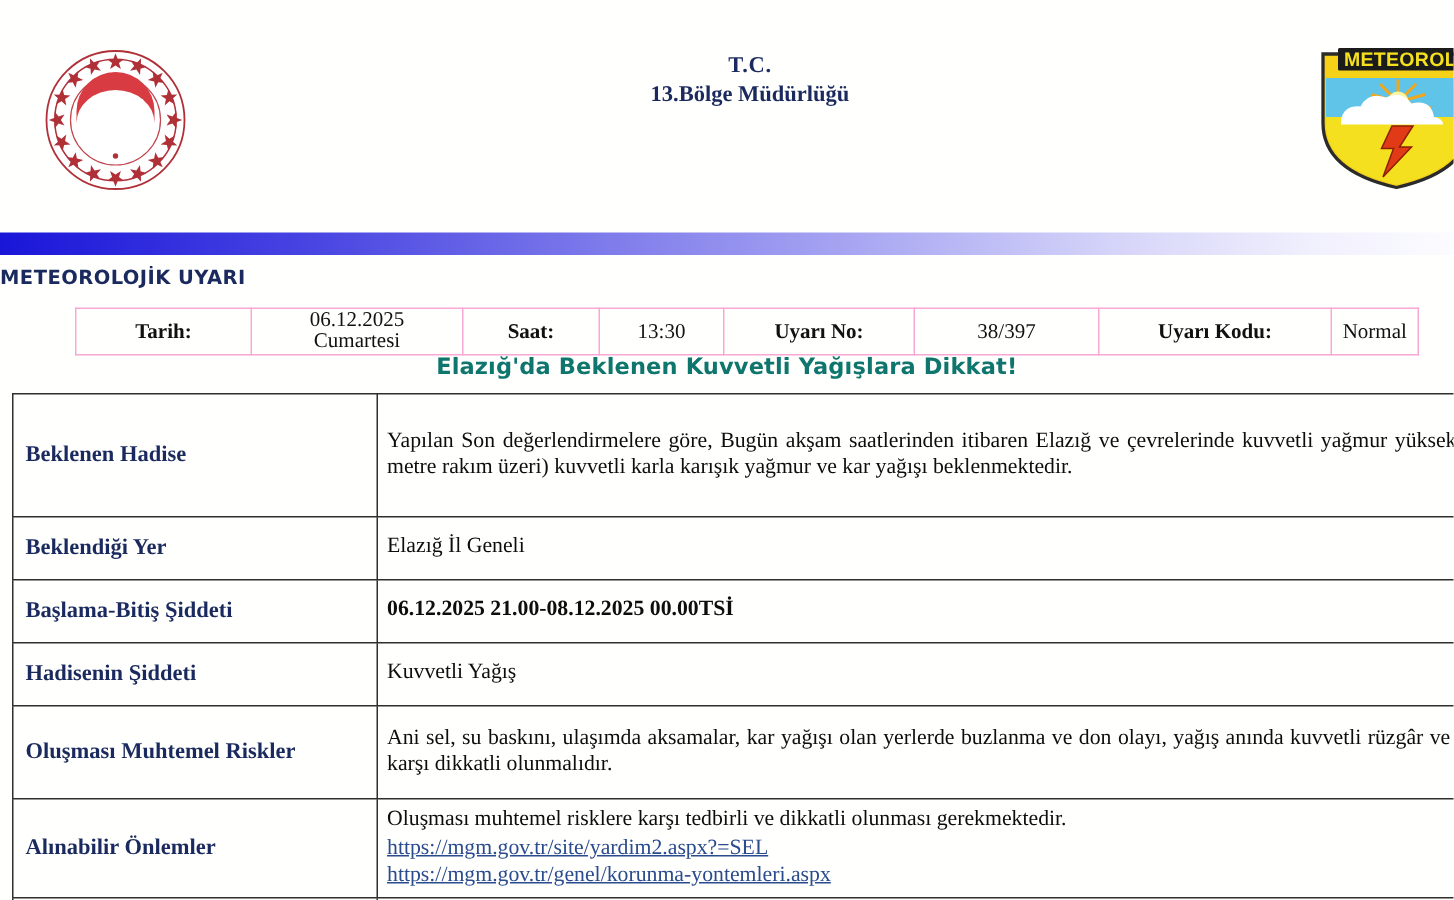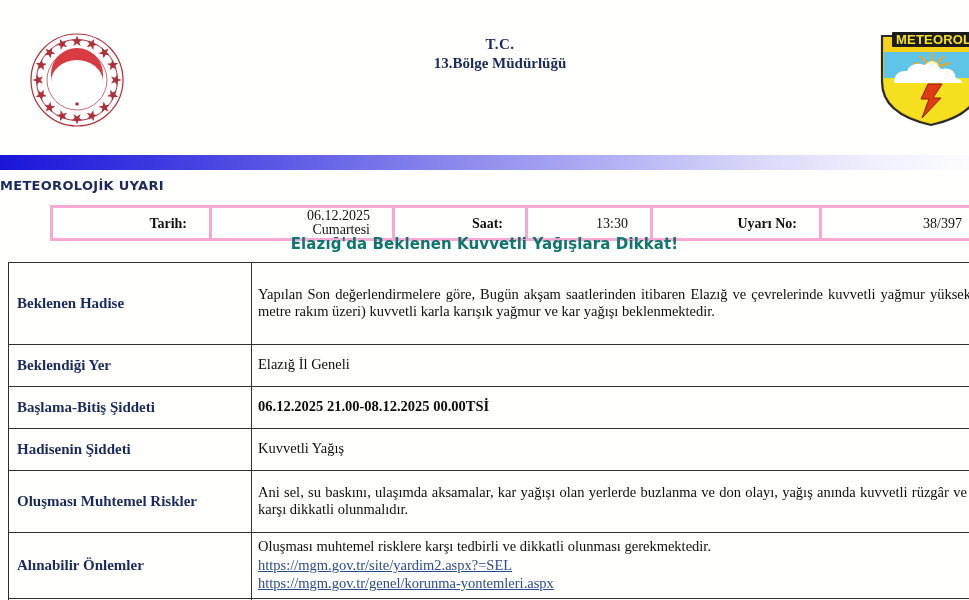--- a/index.html
+++ b/index.html
@@ -71,27 +71,27 @@
   }
 
   
   .info-table{
     position:absolute;left:50px;top:205px;
     width:896px;
     border-collapse:collapse;
     table-layout:fixed;
   }
   .info-table td{
-    border:3px solid #f9a8d4;
+    border:1px solid #f9a8d4;
     height:30px;
     font-size:14px;
-    padding:0 22px;
+    padding:0 2px;
     color:#111;
     vertical-align:middle;
-    text-align:right;
+    text-align:center;
     line-height:15px;
   }
   .info-table td.lbl{
     font-weight:bold;
   }
   .cell-date{ line-height:14px; }
 
   
   .red-head{
     position:absolute;left:0;top:235px;width:969px;

